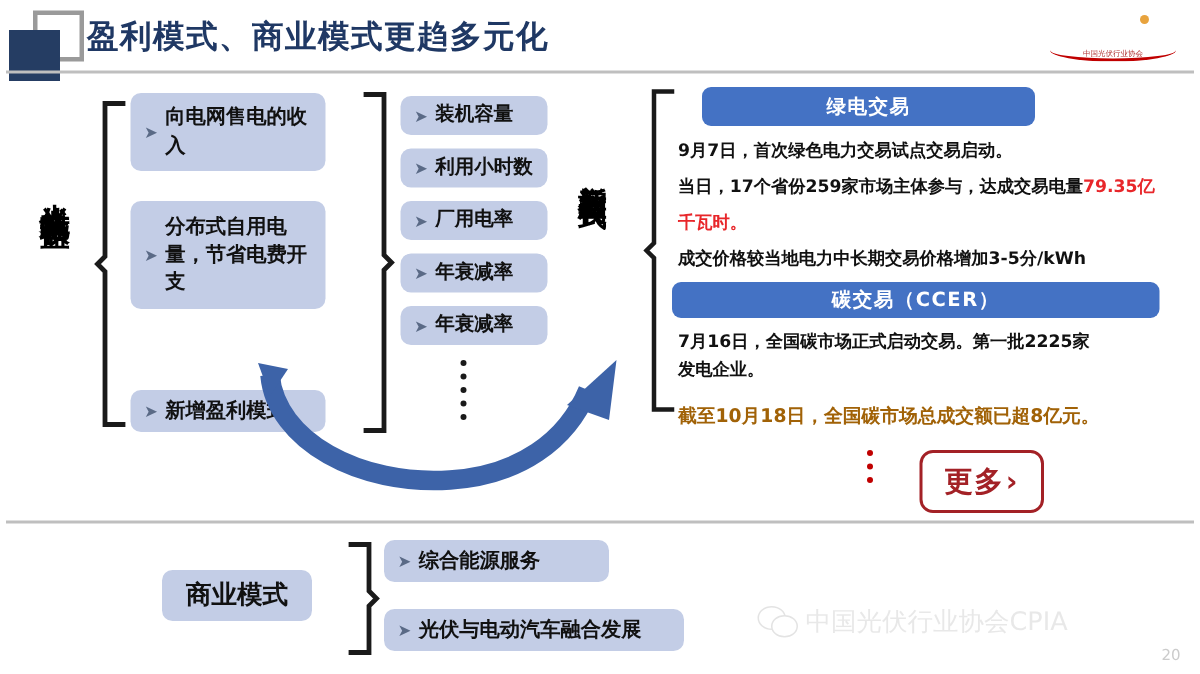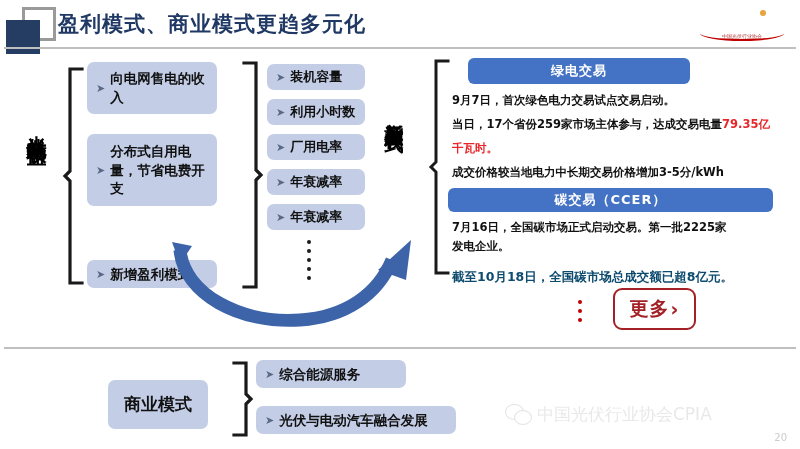--- a/index.html
+++ b/index.html
@@ -58,23 +58,23 @@
 
   
   .hdr-bar{position:absolute;background:#4472c4;border-radius:6px;
     display:flex;align-items:center;justify-content:center;
     font-weight:bold;font-size:13px;letter-spacing:1px;}
   .hdr-green{color:#ffffff;}
   .hdr-white{color:#ffffff;}
   .body-line{position:absolute;font-size:11.5px;font-weight:bold;color:#111;
     white-space:nowrap;line-height:1.45;}
   .red{color:#e8262a;}
-  .red-strong{color:#0c4a6e;}
-
-  .more-btn{position:absolute;left:613px;top:288px;width:79px;height:38px;
+  .red-strong{color:#a16207;}
+
+  .more-btn{position:absolute;left:613px;top:300px;width:79px;height:38px;
     border:2.5px solid #a32126;border-radius:9px;background:#fff;
     display:flex;align-items:center;justify-content:center;
     color:#a32126;font-weight:bold;font-size:19px;letter-spacing:1px;}
   .more-btn .chev{font-size:19px;margin-left:1px;font-weight:bold;}
 
   
   .dots{position:absolute;display:flex;flex-direction:column;
     align-items:center;gap:5px;}
   .dots i{display:block;width:4px;height:4px;border-radius:50%;
     background:#1a1a1a;}
@@ -216,21 +216,21 @@
       <i></i>
   </div>
 
   <div class="more-btn">
     <span>更多</span>
     <span class="chev">›</span>
   </div>
 
   <div class="divider-mid"></div>
 
-  <div class="lbox" style="left:108px;top:380px;width:100px;height:49px;
+  <div class="lbox" style="left:108px;top:380px;width:100px;height:34px;
        font-size:17px;justify-content:center;font-family:Liberation Serif, serif;">
     <span class="txt" style="text-align:center;padding:0;">商业模式</span>
   </div>
 
   <div class="brace" style="left:232px;top:360px;">
     <svg width="22" height="78" viewBox="0 0 22 78">
       <path d="M2 3 L14 3 L14 34 L19 39 L14 44 L14 75 L2 75" fill="none" stroke="#1a1a1a" stroke-width="3.2" stroke-linecap="square"></path>
     </svg>
   </div>
 

